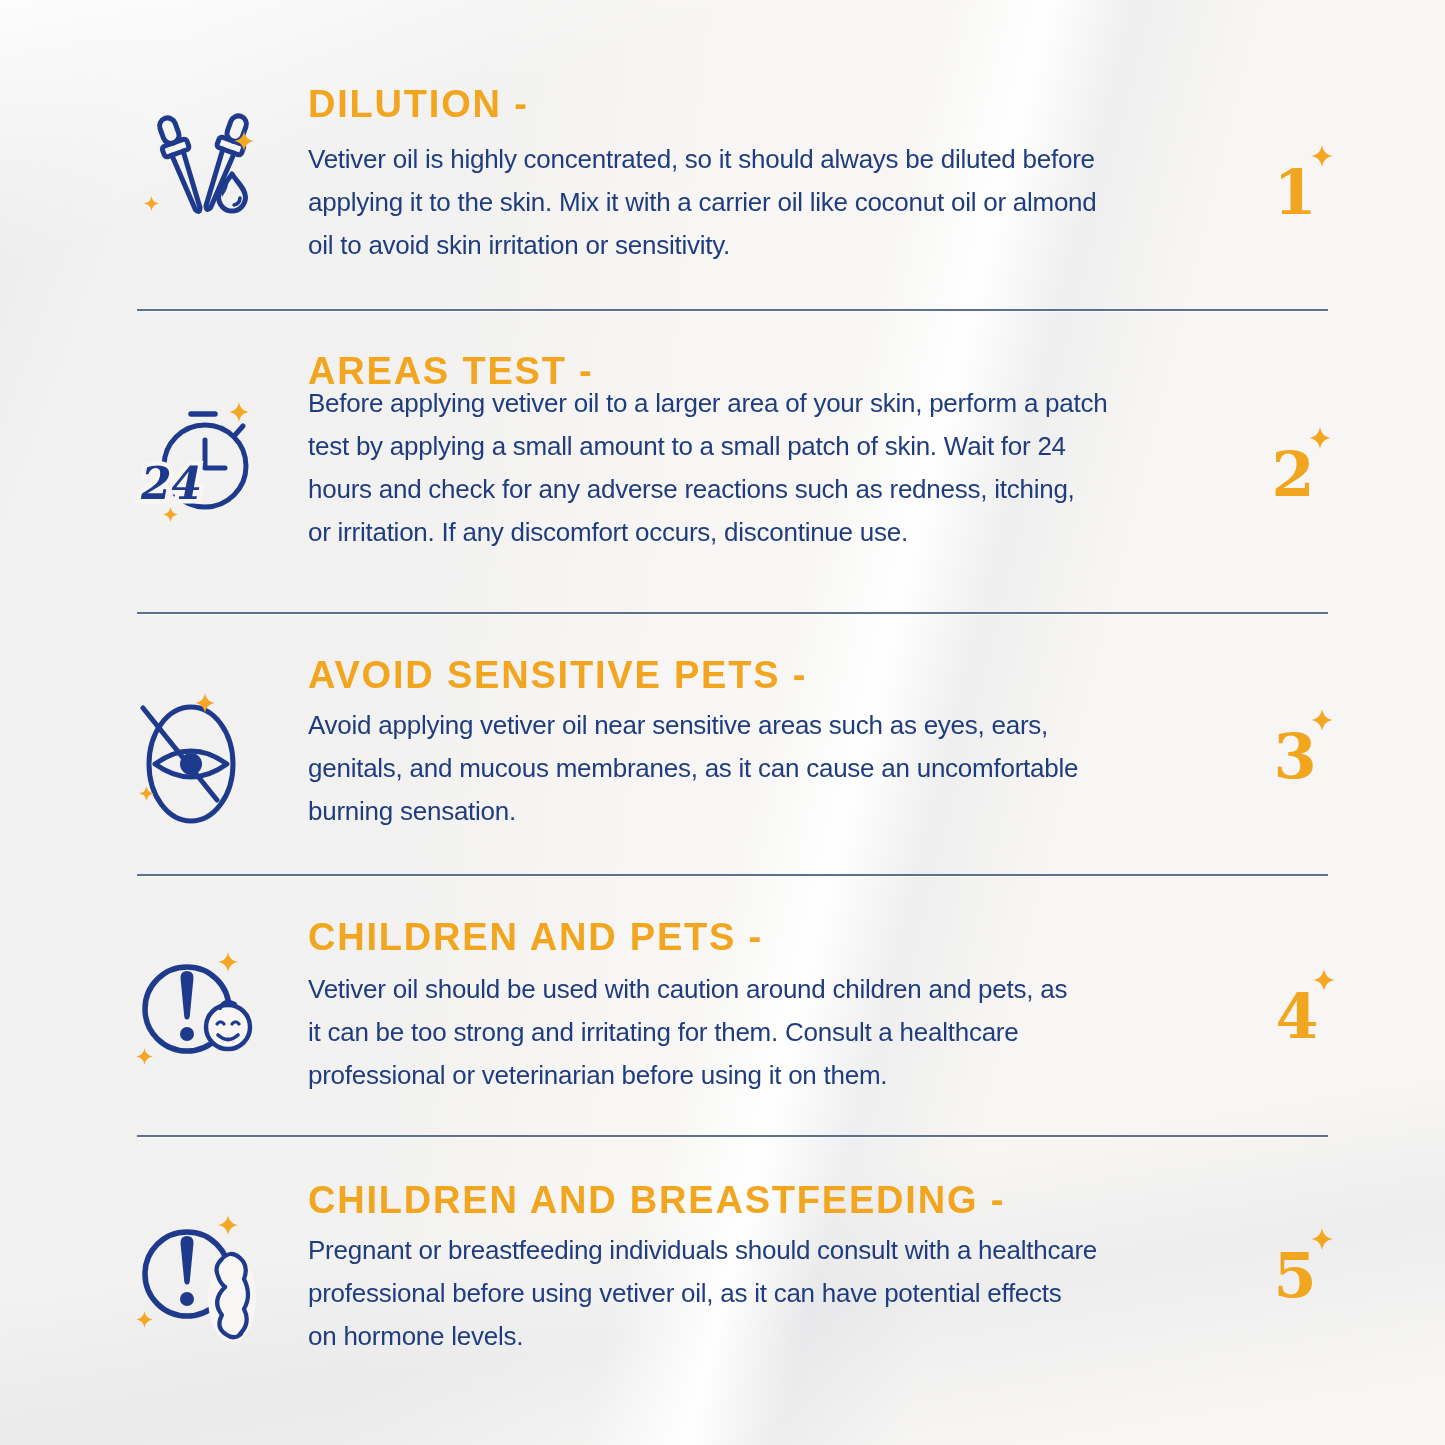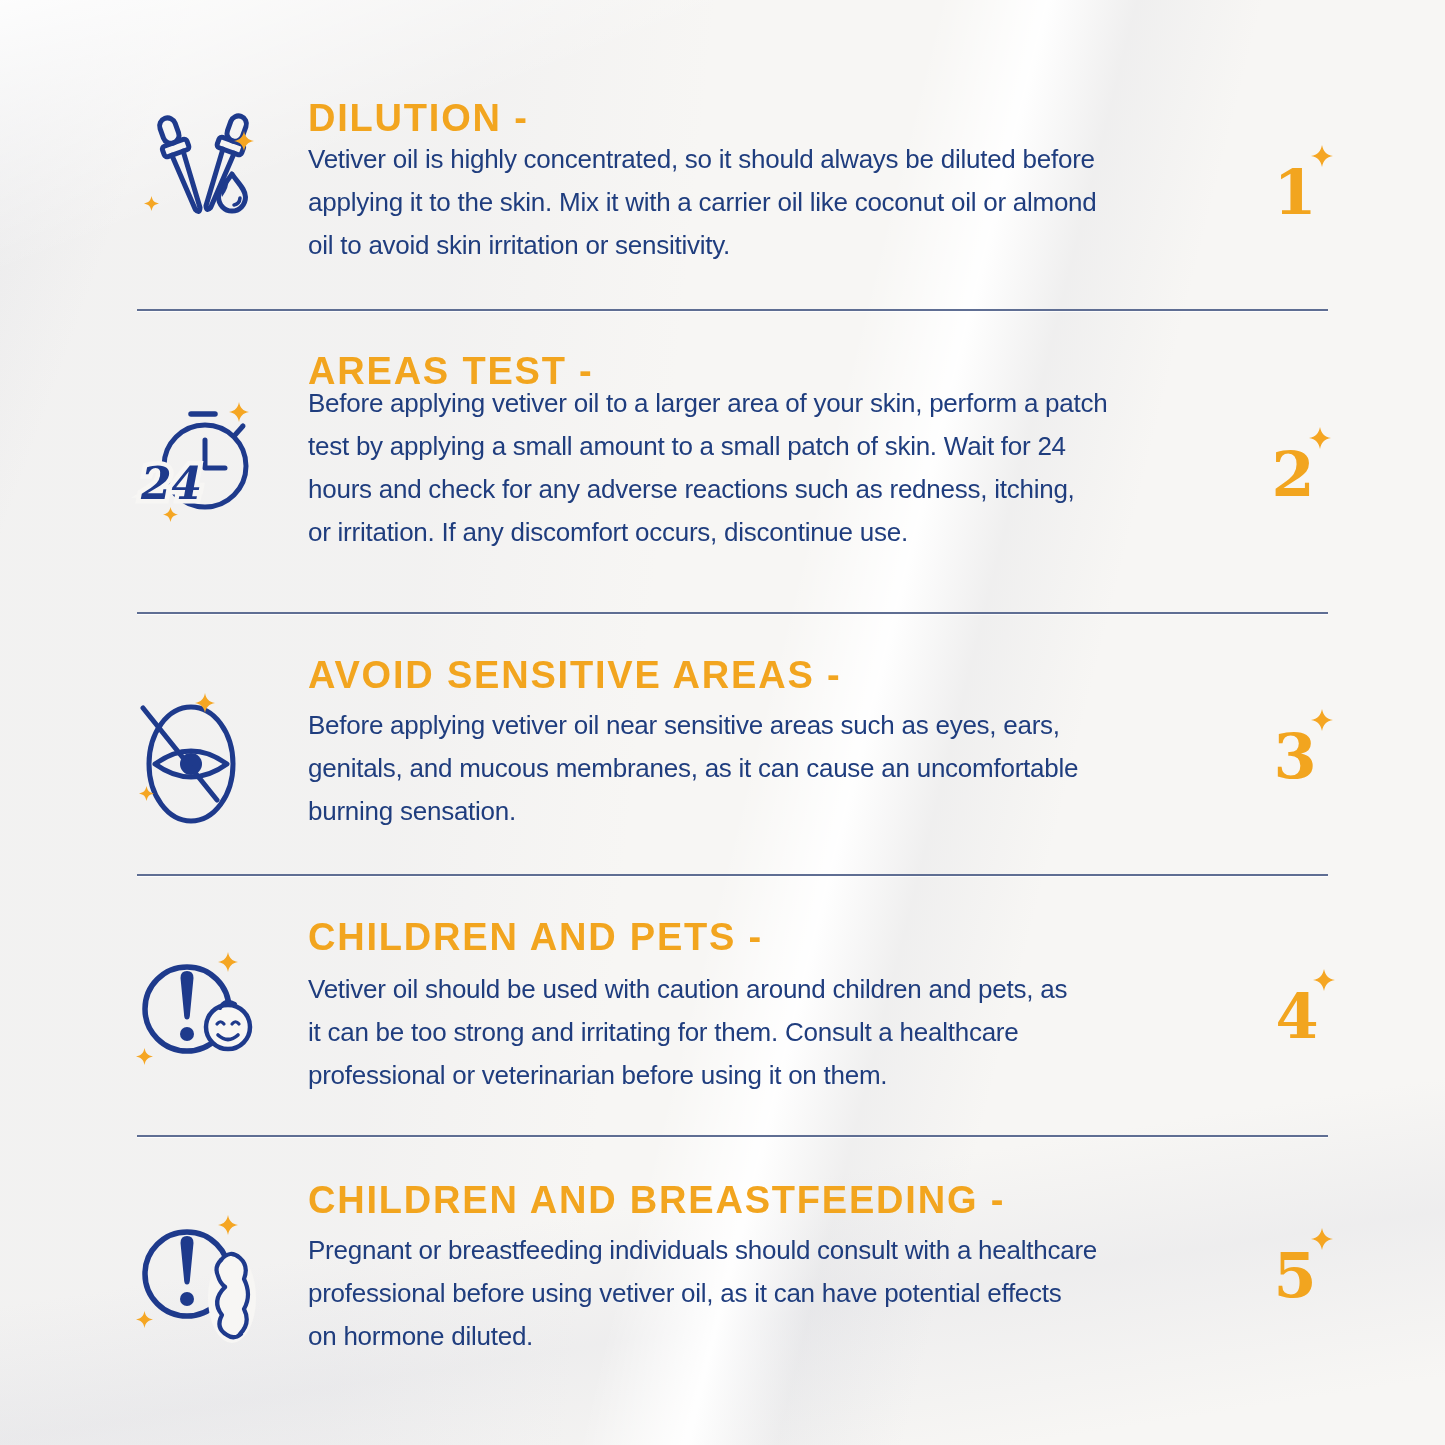--- a/index.html
+++ b/index.html
@@ -79,21 +79,21 @@
         <path class="ico-stroke" style="stroke-width:3.5" d="M8 7 Q7.5 13 2 14"></path>
       </g>
       <g transform="translate(94 28)">
           <path class="sparkle" d="M10 0C11.2 6.1 13.9 8.8 20 10C13.9 11.2 11.2 13.9 10 20C8.8 13.9 6.1 11.2 0 10C6.1 8.8 8.8 6.1 10 0Z"></path>
         </g>
       <g transform="translate(4 93)">
           <path class="sparkle" d="M7.5 0C8.4 4.6 10.4 6.6 15 7.5C10.4 8.4 8.4 10.4 7.5 15C6.6 10.4 4.6 8.4 0 7.5C4.6 6.6 6.6 4.6 7.5 0Z"></path>
         </g>
     </svg>
   </div>
-  <h2 class="title" style="left:308px;top:96px">DILUTION -</h2>
+  <h2 class="title" style="left:308px;top:82px">DILUTION -</h2>
   <p class="body" style="left:308px;top:138px">Vetiver oil is highly concentrated, so it should always be diluted before
 applying it to the skin. Mix it with a carrier oil like coconut oil or almond
 oil to avoid skin irritation or sensitivity.</p>
   <div class="num" style="left:1245px;top:143px">
     <svg class="num-sparkle" width="22" height="22" viewBox="0 0 24 24">
         <path class="sparkle" d="M12 0C13.4 7.3 16.7 10.6 24 12C16.7 13.4 13.4 16.7 12 24C10.6 16.7 7.3 13.4 0 12C7.3 10.6 10.6 7.3 12 0Z"></path>
       </svg>
     <span class="digit">1</span>
   </div>
 </section>
@@ -139,22 +139,22 @@
       <circle class="ico-fill" cx="56" cy="84" r="11"></circle>
       <path class="ico-stroke" d="M8 28 L82 120"></path>
       <g transform="translate(60 13)">
           <path class="sparkle" d="M10 0C11.2 6.1 13.9 8.8 20 10C13.9 11.2 11.2 13.9 10 20C8.8 13.9 6.1 11.2 0 10C6.1 8.8 8.8 6.1 10 0Z"></path>
         </g>
       <g transform="translate(4 106)">
           <path class="sparkle" d="M7.5 0C8.4 4.6 10.4 6.6 15 7.5C10.4 8.4 8.4 10.4 7.5 15C6.6 10.4 4.6 8.4 0 7.5C4.6 6.6 6.6 4.6 7.5 0Z"></path>
         </g>
     </svg>
   </div>
-  <h2 class="title" style="left:308px;top:653px">AVOID SENSITIVE AREAS -</h2>
-  <p class="body" style="left:308px;top:704px">Before applying vetiver oil near sensitive areas such as eyes, ears,
+  <h2 class="title" style="left:308px;top:653px">AVOID SENSITIVE PETS -</h2>
+  <p class="body" style="left:308px;top:704px">Avoid applying vetiver oil near sensitive areas such as eyes, ears,
 genitals, and mucous membranes, as it can cause an uncomfortable
 burning sensation.</p>
   <div class="num" style="left:1245px;top:707px">
     <svg class="num-sparkle" width="22" height="22" viewBox="0 0 24 24">
         <path class="sparkle" d="M12 0C13.4 7.3 16.7 10.6 24 12C16.7 13.4 13.4 16.7 12 24C10.6 16.7 7.3 13.4 0 12C7.3 10.6 10.6 7.3 12 0Z"></path>
       </svg>
     <span class="digit">3</span>
   </div>
 </section>
 
@@ -207,20 +207,20 @@
           <path class="sparkle" d="M10 0C11.2 6.1 13.9 8.8 20 10C13.9 11.2 11.2 13.9 10 20C8.8 13.9 6.1 11.2 0 10C6.1 8.8 8.8 6.1 10 0Z"></path>
         </g>
       <g transform="translate(28 98)">
           <path class="sparkle" d="M8.5 0C9.5 5.2 11.8 7.5 17 8.5C11.8 9.5 9.5 11.8 8.5 17C7.5 11.8 5.2 9.5 0 8.5C5.2 7.5 7.5 5.2 8.5 0Z"></path>
         </g>
     </svg>
   </div>
   <h2 class="title" style="left:308px;top:1178px">CHILDREN AND BREASTFEEDING -</h2>
   <p class="body" style="left:308px;top:1229px">Pregnant or breastfeeding individuals should consult with a healthcare
 professional before using vetiver oil, as it can have potential effects
-on hormone diluted.</p>
+on hormone levels.</p>
   <div class="num" style="left:1245px;top:1226px">
     <svg class="num-sparkle" width="22" height="22" viewBox="0 0 24 24">
         <path class="sparkle" d="M12 0C13.4 7.3 16.7 10.6 24 12C16.7 13.4 13.4 16.7 12 24C10.6 16.7 7.3 13.4 0 12C7.3 10.6 10.6 7.3 12 0Z"></path>
       </svg>
     <span class="digit">5</span>
   </div>
 </section>
 
 </body></html>

